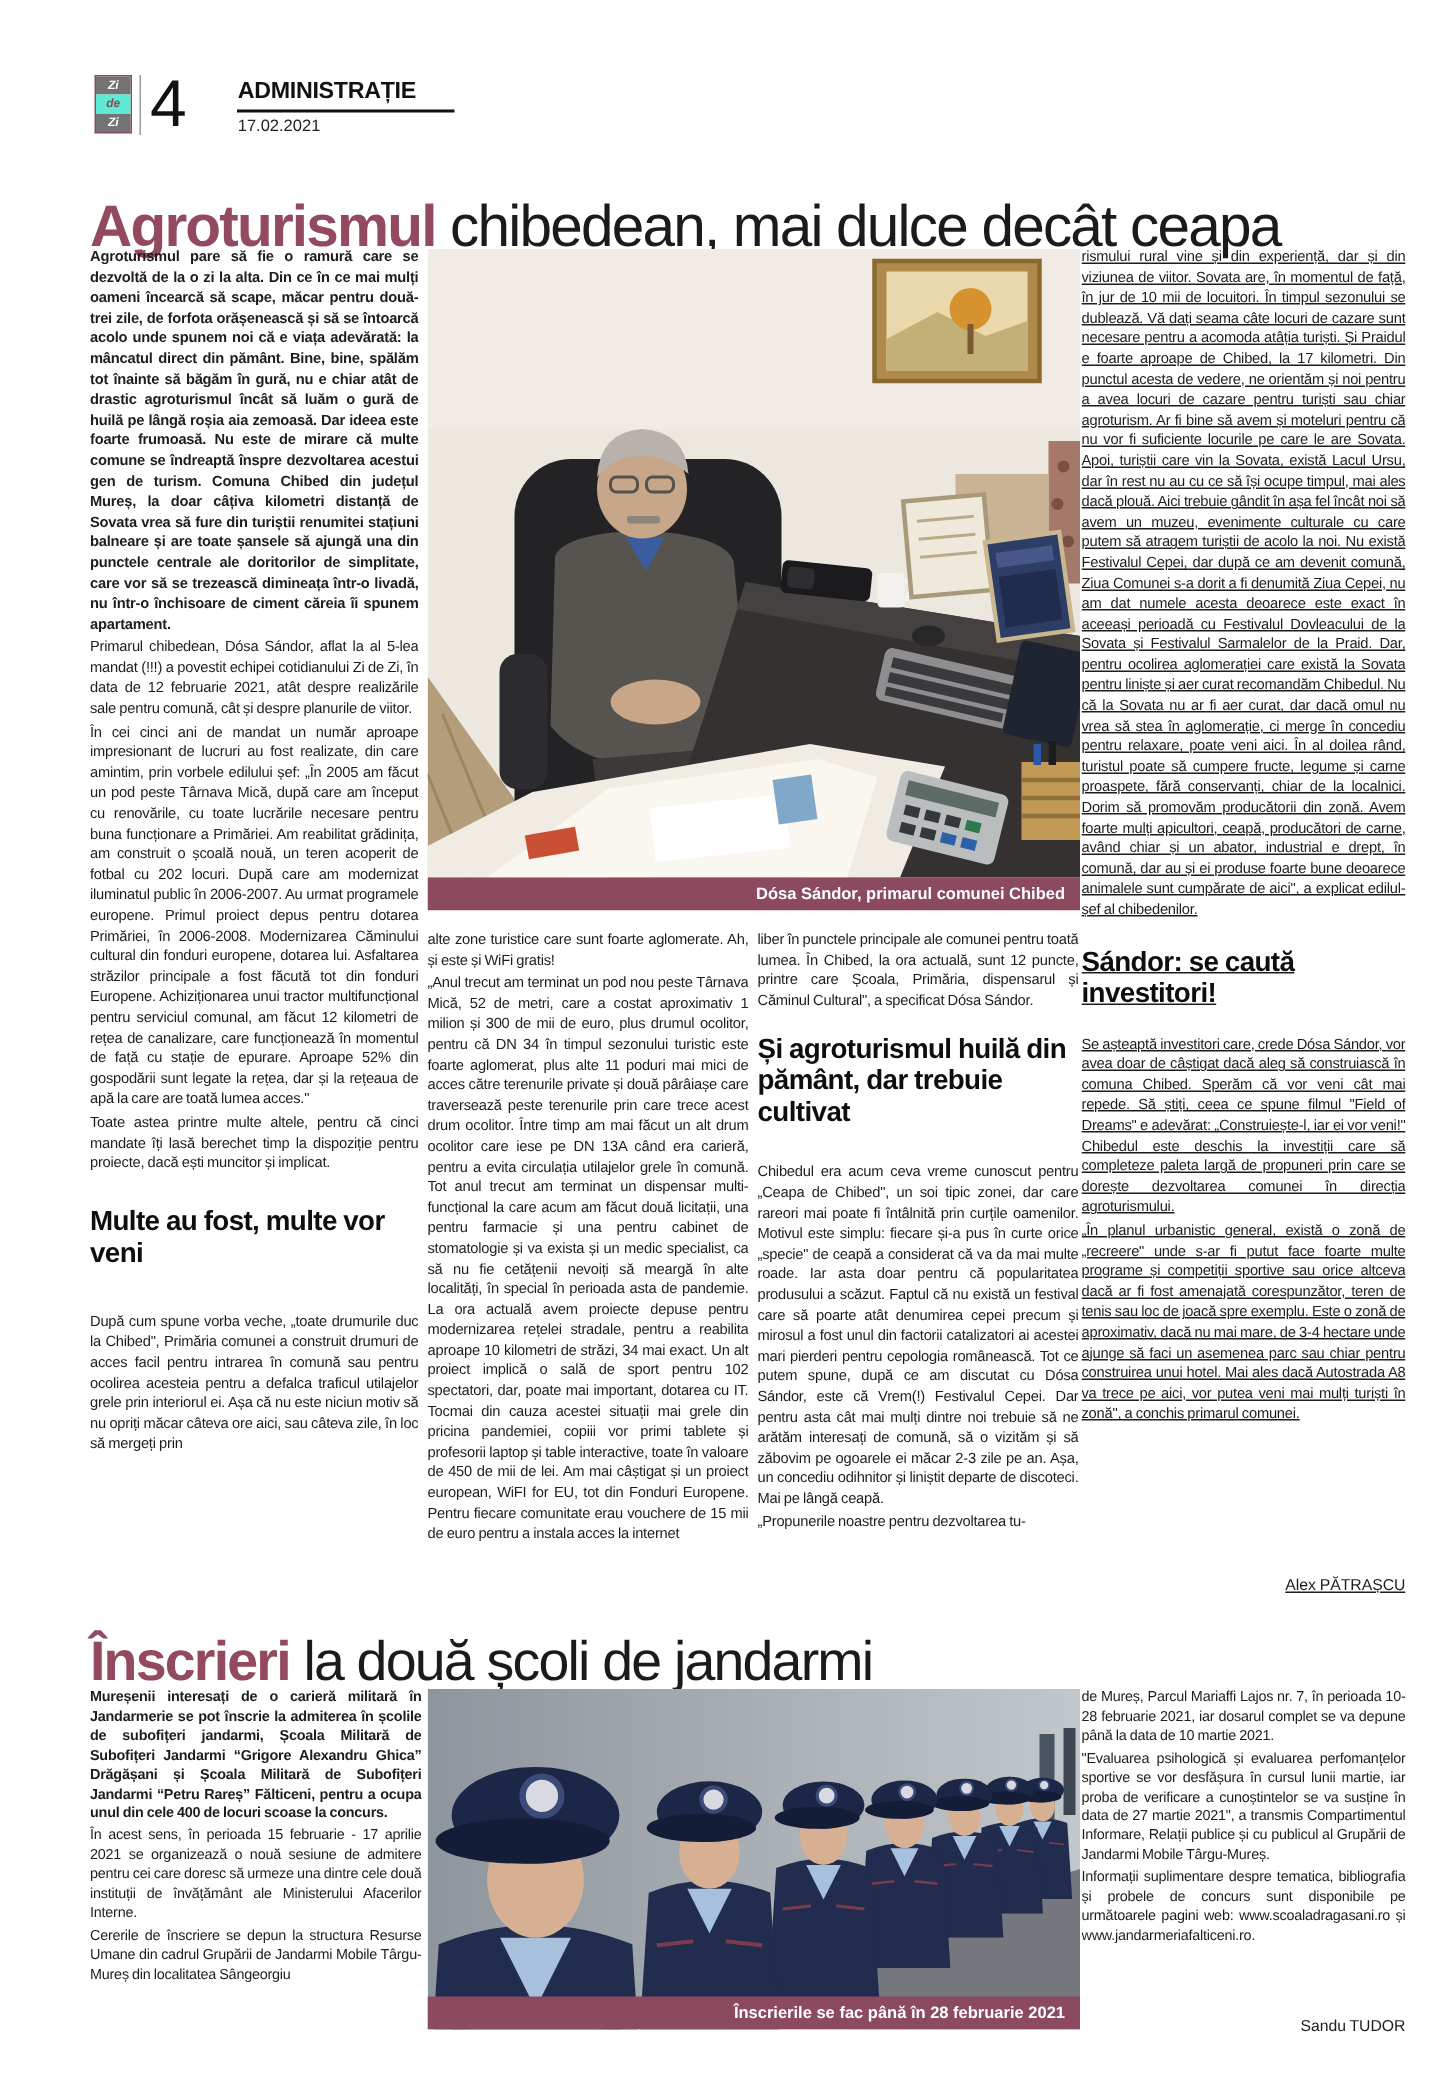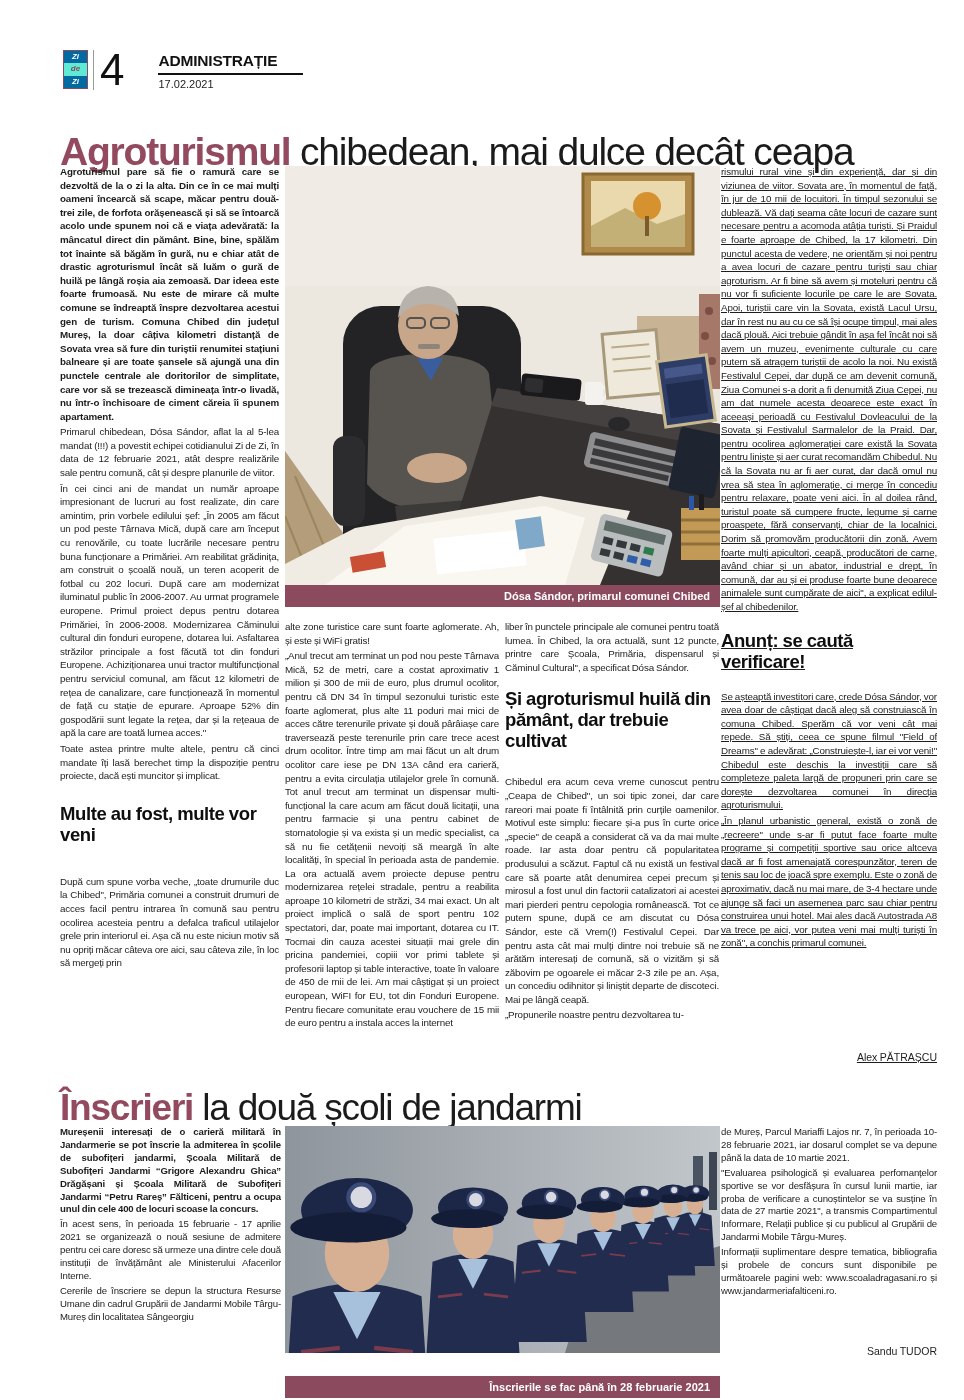--- a/index.html
+++ b/index.html
@@ -5,21 +5,21 @@
   html,body{margin:0;padding:0;background:#e8e8e8;}
   .page{
     position:relative;width:964px;height:1400px;background:#ffffff;
     font-family:"Liberation Sans",sans-serif;color:#1d1d1b;margin:0 auto;overflow:hidden;
   }
   
   .hdr{position:absolute;left:63px;top:50px;display:flex;align-items:flex-start;}
   .logo{width:23px;height:37px;display:flex;flex-direction:column;border:1px solid #8c4a5e;}
   .logo div{flex:1;display:flex;align-items:center;justify-content:center;
     font-size:8px;font-weight:700;font-style:italic;line-height:1;}
-  .logo .lg-a{background:#0369a1;color:#fff;}
+  .logo .lg-a{background:#737373;color:#fff;}
   .logo .lg-b{background:#5eead4;color:#8c4a5e;}
   .hdr-rule{width:1px;height:40px;background:#9a9a9a;margin:0 6px 0 5px;}
   .pagenum{font-size:44px;line-height:40px;font-weight:400;color:#111;margin-right:34px;}
   .section-wrap{padding-top:2px;}
   .section{font-size:15.5px;font-weight:700;letter-spacing:-0.2px;color:#111;
     display:inline-block;border-bottom:2px solid #111;padding:0 26px 3px 0;}
   .date{font-size:11px;color:#222;margin-top:3px;}
   
   .headline{position:absolute;left:60px;white-space:nowrap;letter-spacing:-1.2px;}
   .headline .acc{font-weight:700;color:#93495e;}
@@ -41,21 +41,21 @@
   .col4{left:721px;top:165px;width:216px;height:900px;display:flex;flex-direction:column;text-decoration:underline;}
   .col4 .subhead{margin:14px 0 18px 0;}
   .byline{margin-top:auto;text-align:right;font-size:10.5px;letter-spacing:0;}
   .a2l{left:60px;top:1126px;width:221px;height:240px;font-size:9.6px;line-height:12.9px;}
   .a2r{left:721px;top:1126px;width:216px;height:232px;display:flex;flex-direction:column;
     font-size:9.6px;line-height:12.9px;}
   
   figure{margin:0;padding:0;}
   .photo{position:absolute;overflow:hidden;}
   .photo1{left:285px;top:166px;width:435px;height:441px;text-align:center;}
-  .photo2{left:285px;top:1126px;width:435px;height:272px;}
+  .photo2{left:285px;top:1126px;width:435px;height:227px;}
   .photo svg{display:block;}
   .capbar{position:absolute;left:0;right:0;bottom:0;height:22px;background:#8c4a5e;
     color:#ffffff;font-size:11px;font-weight:700;display:flex;align-items:center;
     justify-content:flex-end;padding:0 10px;box-sizing:border-box;letter-spacing:0;}
 </style>
 </head>
 <body>
 
 <div class="page">
 
@@ -196,21 +196,21 @@
 
   <div class="col col3">
     <p>liber în punctele principale ale comunei pentru toată lumea. În Chibed, la ora actuală, sunt 12 puncte, printre care Școala, Primăria, dispensarul și Căminul Cultural", a specificat Dósa Sándor.</p>
     <h2 class="subhead">Și agroturismul huilă din pământ, dar trebuie cultivat</h2>
     <p>Chibedul era acum ceva vreme cunoscut pentru „Ceapa de Chibed", un soi tipic zonei, dar care rareori mai poate fi întâlnită prin curțile oamenilor. Motivul este simplu: fiecare și-a pus în curte orice „specie" de ceapă a considerat că va da mai multe roade. Iar asta doar pentru că popularitatea produsului a scăzut. Faptul că nu există un festival care să poarte atât denumirea cepei precum și mirosul a fost unul din factorii catalizatori ai acestei mari pierderi pentru cepologia românească. Tot ce putem spune, după ce am discutat cu Dósa Sándor, este că Vrem(!) Festivalul Cepei. Dar pentru asta cât mai mulți dintre noi trebuie să ne arătăm interesați de comună, să o vizităm și să zăbovim pe ogoarele ei măcar 2-3 zile pe an. Așa, un concediu odihnitor și liniștit departe de discoteci. Mai pe lângă ceapă.</p>
     <p>„Propunerile noastre pentru dezvoltarea tu-</p>
   </div>
 
   <div class="col col4">
     <p>rismului rural vine și din experiență, dar și din viziunea de viitor. Sovata are, în momentul de față, în jur de 10 mii de locuitori. În timpul sezonului se dublează. Vă dați seama câte locuri de cazare sunt necesare pentru a acomoda atâția turiști. Și Praidul e foarte aproape de Chibed, la 17 kilometri. Din punctul acesta de vedere, ne orientăm și noi pentru a avea locuri de cazare pentru turiști sau chiar agroturism. Ar fi bine să avem și moteluri pentru că nu vor fi suficiente locurile pe care le are Sovata. Apoi, turiștii care vin la Sovata, există Lacul Ursu, dar în rest nu au cu ce să își ocupe timpul, mai ales dacă plouă. Aici trebuie gândit în așa fel încât noi să avem un muzeu, evenimente culturale cu care putem să atragem turiștii de acolo la noi. Nu există Festivalul Cepei, dar după ce am devenit comună, Ziua Comunei s-a dorit a fi denumită Ziua Cepei, nu am dat numele acesta deoarece este exact în aceeași perioadă cu Festivalul Dovleacului de la Sovata și Festivalul Sarmalelor de la Praid. Dar, pentru ocolirea aglomerației care există la Sovata pentru liniște și aer curat recomandăm Chibedul. Nu că la Sovata nu ar fi aer curat, dar dacă omul nu vrea să stea în aglomerație, ci merge în concediu pentru relaxare, poate veni aici. În al doilea rând, turistul poate să cumpere fructe, legume și carne proaspete, fără conservanți, chiar de la localnici. Dorim să promovăm producătorii din zonă. Avem foarte mulți apicultori, ceapă, producători de carne, având chiar și un abator, industrial e drept, în comună, dar au și ei produse foarte bune deoarece animalele sunt cumpărate de aici", a explicat edilul-șef al chibedenilor.</p>
-    <h2 class="subhead">Anunț: se caută verificare!</h2>
+    <h2 class="subhead">Sándor: se caută investitori!</h2>
     <p>Se așteaptă investitori care, crede Dósa Sándor, vor avea doar de câștigat dacă aleg să construiască în comuna Chibed. Sperăm că vor veni cât mai repede. Să știți, ceea ce spune filmul "Field of Dreams" e adevărat: „Construiește-l, iar ei vor veni!" Chibedul este deschis la investiții care să completeze paleta largă de propuneri prin care se dorește dezvoltarea comunei în direcția agroturismului.</p>
     <p>„În planul urbanistic general, există o zonă de „recreere" unde s-ar fi putut face foarte multe programe și competiții sportive sau orice altceva dacă ar fi fost amenajată corespunzător, teren de tenis sau loc de joacă spre exemplu. Este o zonă de aproximativ, dacă nu mai mare, de 3-4 hectare unde ajunge să faci un asemenea parc sau chiar pentru construirea unui hotel. Mai ales dacă Autostrada A8 va trece pe aici, vor putea veni mai mulți turiști în zonă", a conchis primarul comunei.</p>
     <div class="byline">Alex PĂTRAȘCU</div>
   </div>
 
   <h1 class="headline h1b"><span class="acc">Înscrieri</span><span class="rest"> la două școli de jandarmi</span></h1>
 
   <div class="col a2l">
     <p class="lead">Mureșenii interesați de o carieră militară în Jandarmerie se pot înscrie la admiterea în școlile de subofițeri jandarmi, Școala Militară de Subofițeri Jandarmi “Grigore Alexandru Ghica” Drăgășani și Școala Militară de Subofițeri Jandarmi “Petru Rareș” Fălticeni, pentru a ocupa unul din cele 400 de locuri scoase la concurs.</p>
     <p>În acest sens, în perioada 15 februarie - 17 aprilie 2021 se organizează o nouă sesiune de admitere pentru cei care doresc să urmeze una dintre cele două instituții de învățământ ale Ministerului Afacerilor Interne.</p>

